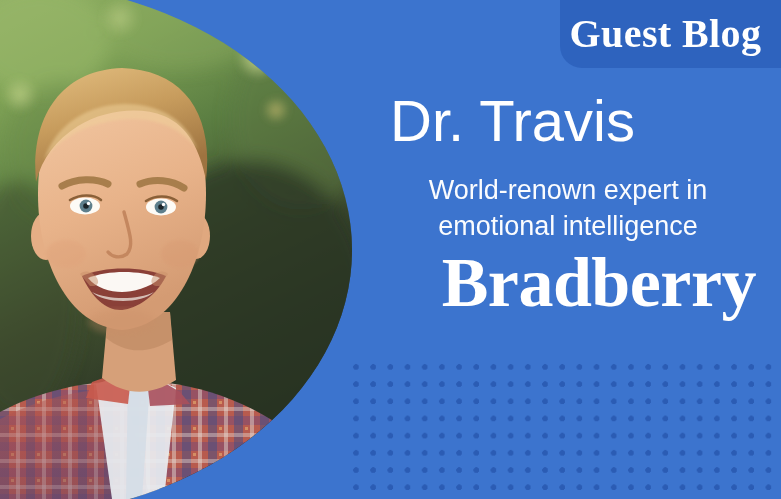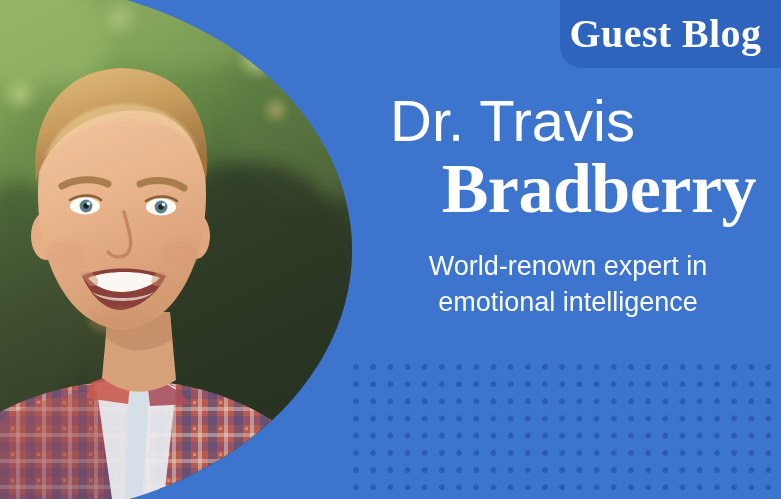--- a/index.html
+++ b/index.html
@@ -244,20 +244,20 @@
       <ellipse cx="122" cy="322" rx="34" ry="13" fill="#C98F68" opacity="0.3" filter="url(#soft2)"></ellipse>
     </svg>
   </div>
 
   <div id="guest-blog-ribbon">
     <span id="guest-blog-label">Guest Blog</span>
   </div>
 
   <div id="text-block">
     <div id="first-name">Dr. Travis</div>
-    <div id="last-name">Bradberry</div>
     <div id="tagline">
       <span class="tagline-line">World-renown expert in</span>
       <span class="tagline-line">emotional intelligence</span>
     </div>
+    <div id="last-name">Bradberry</div>
   </div>
 
 </div>
 
 </body></html>

